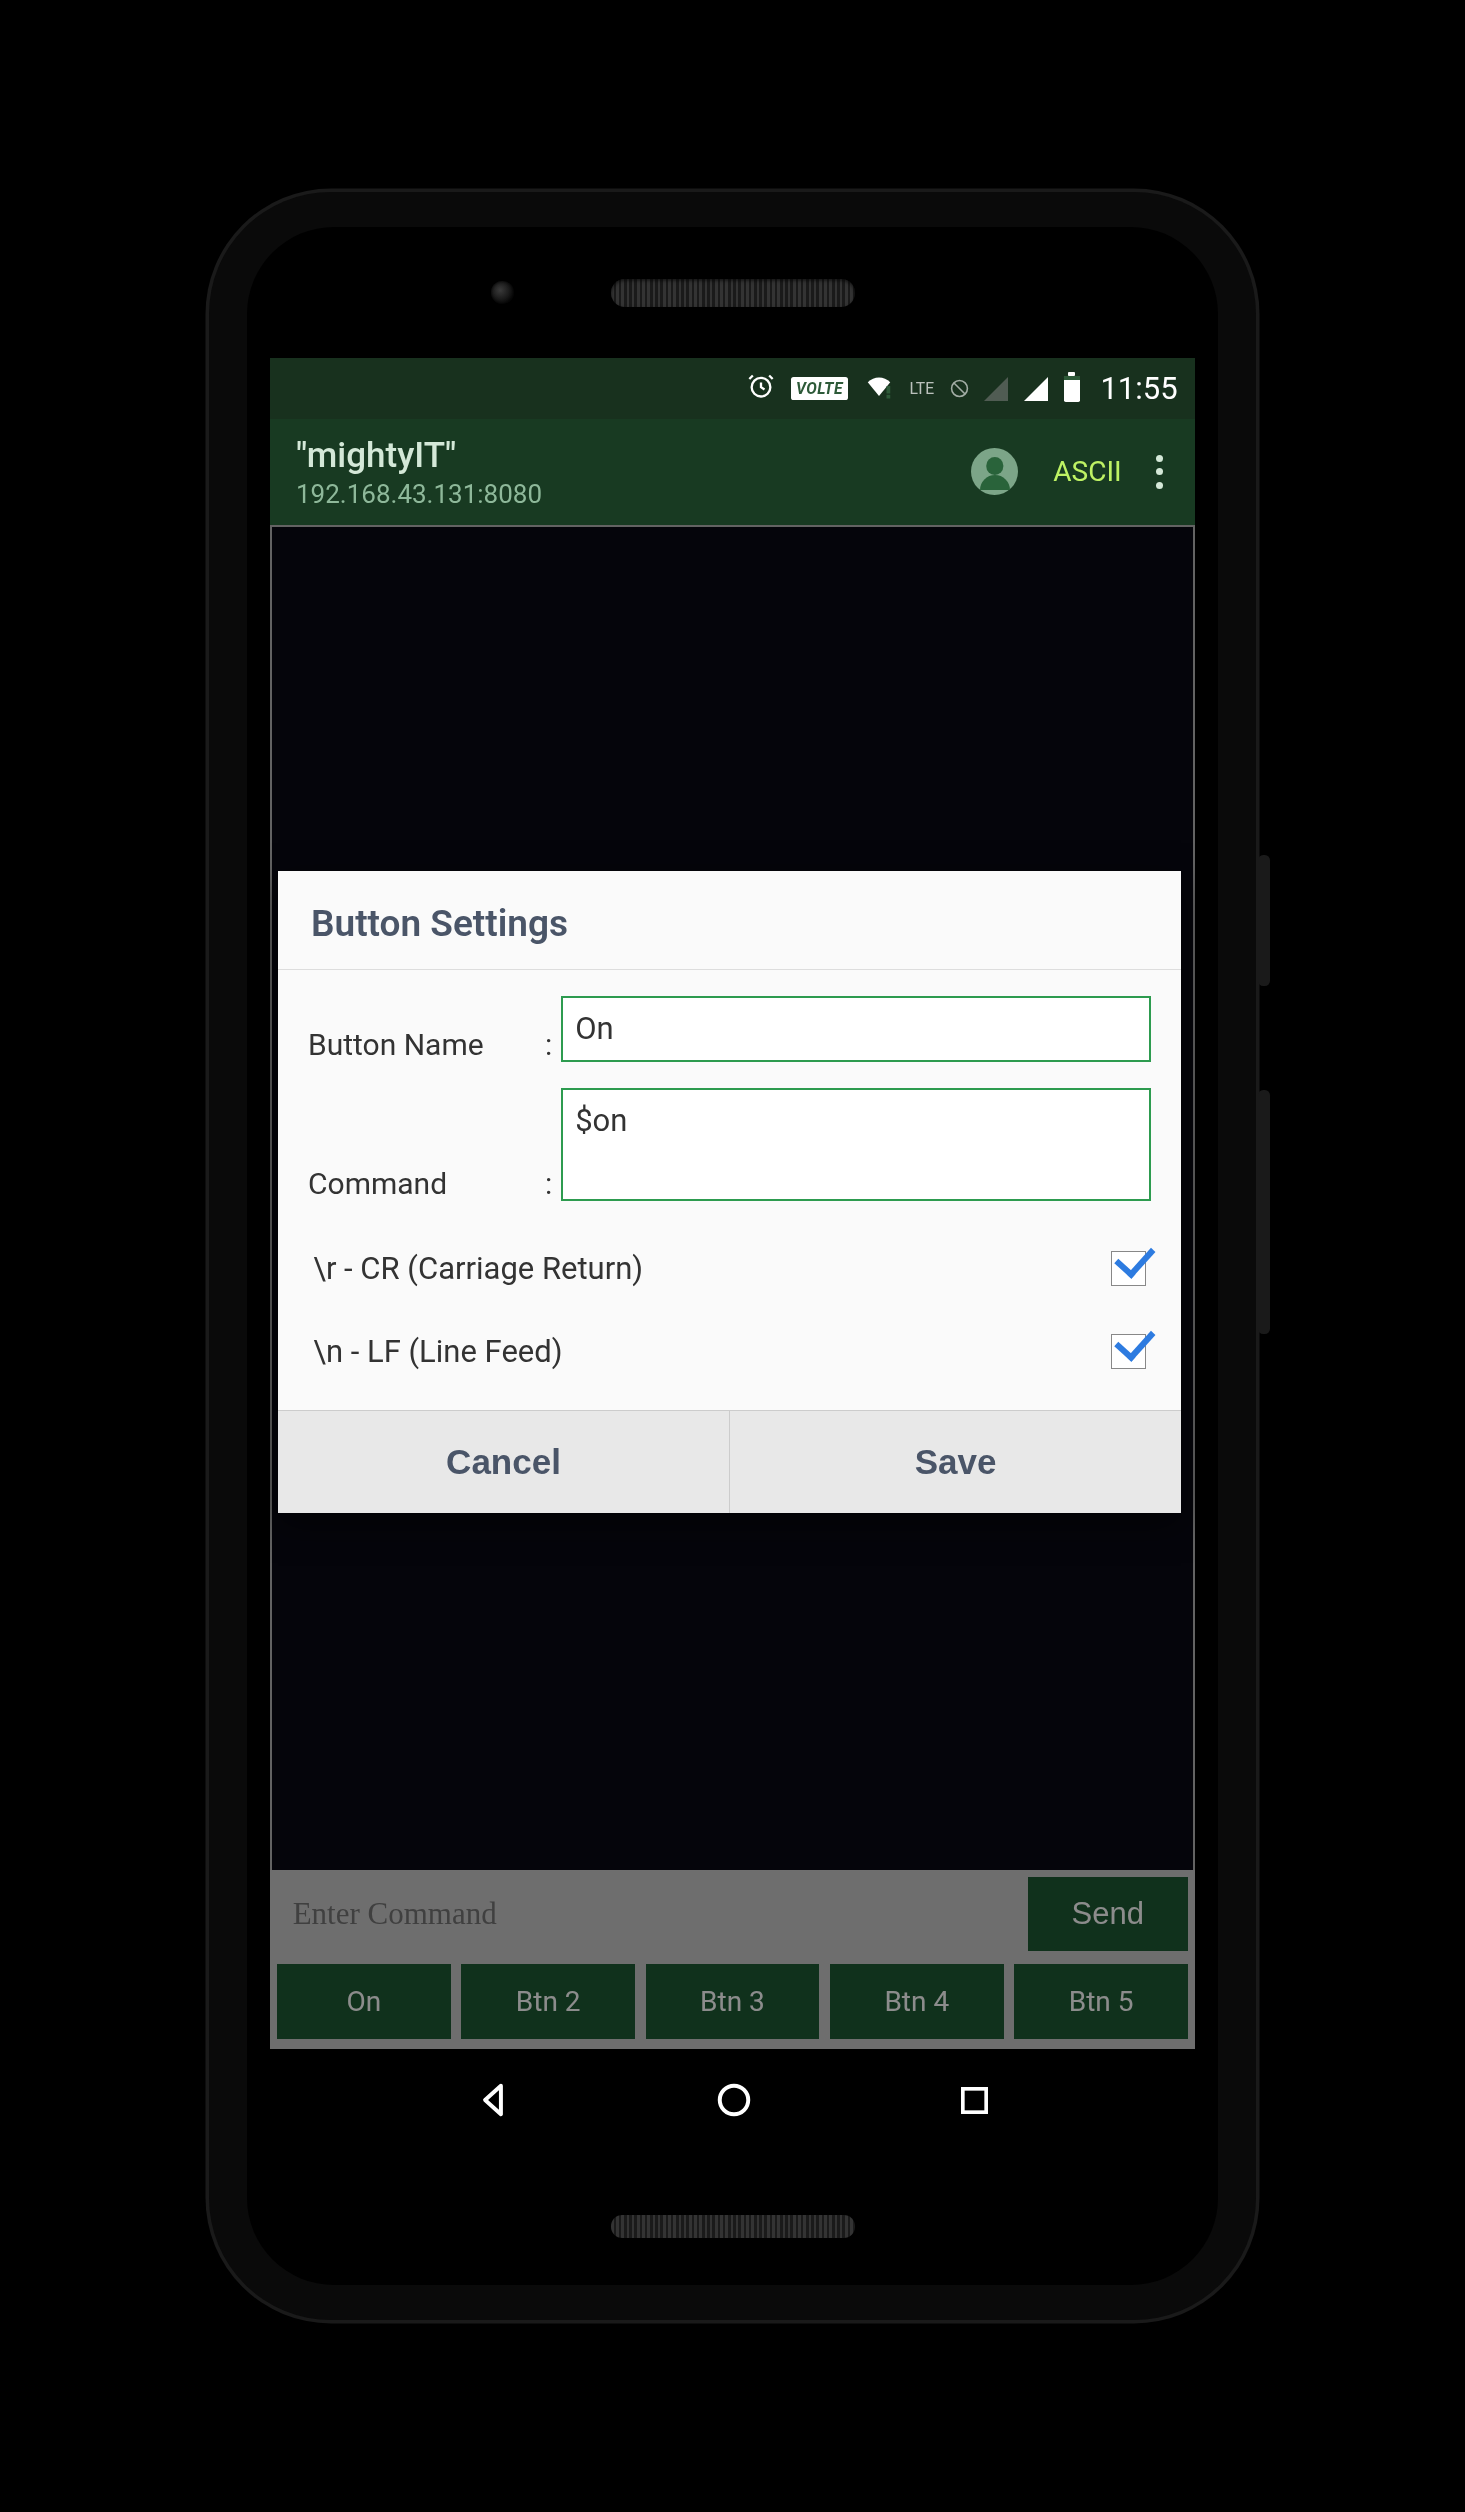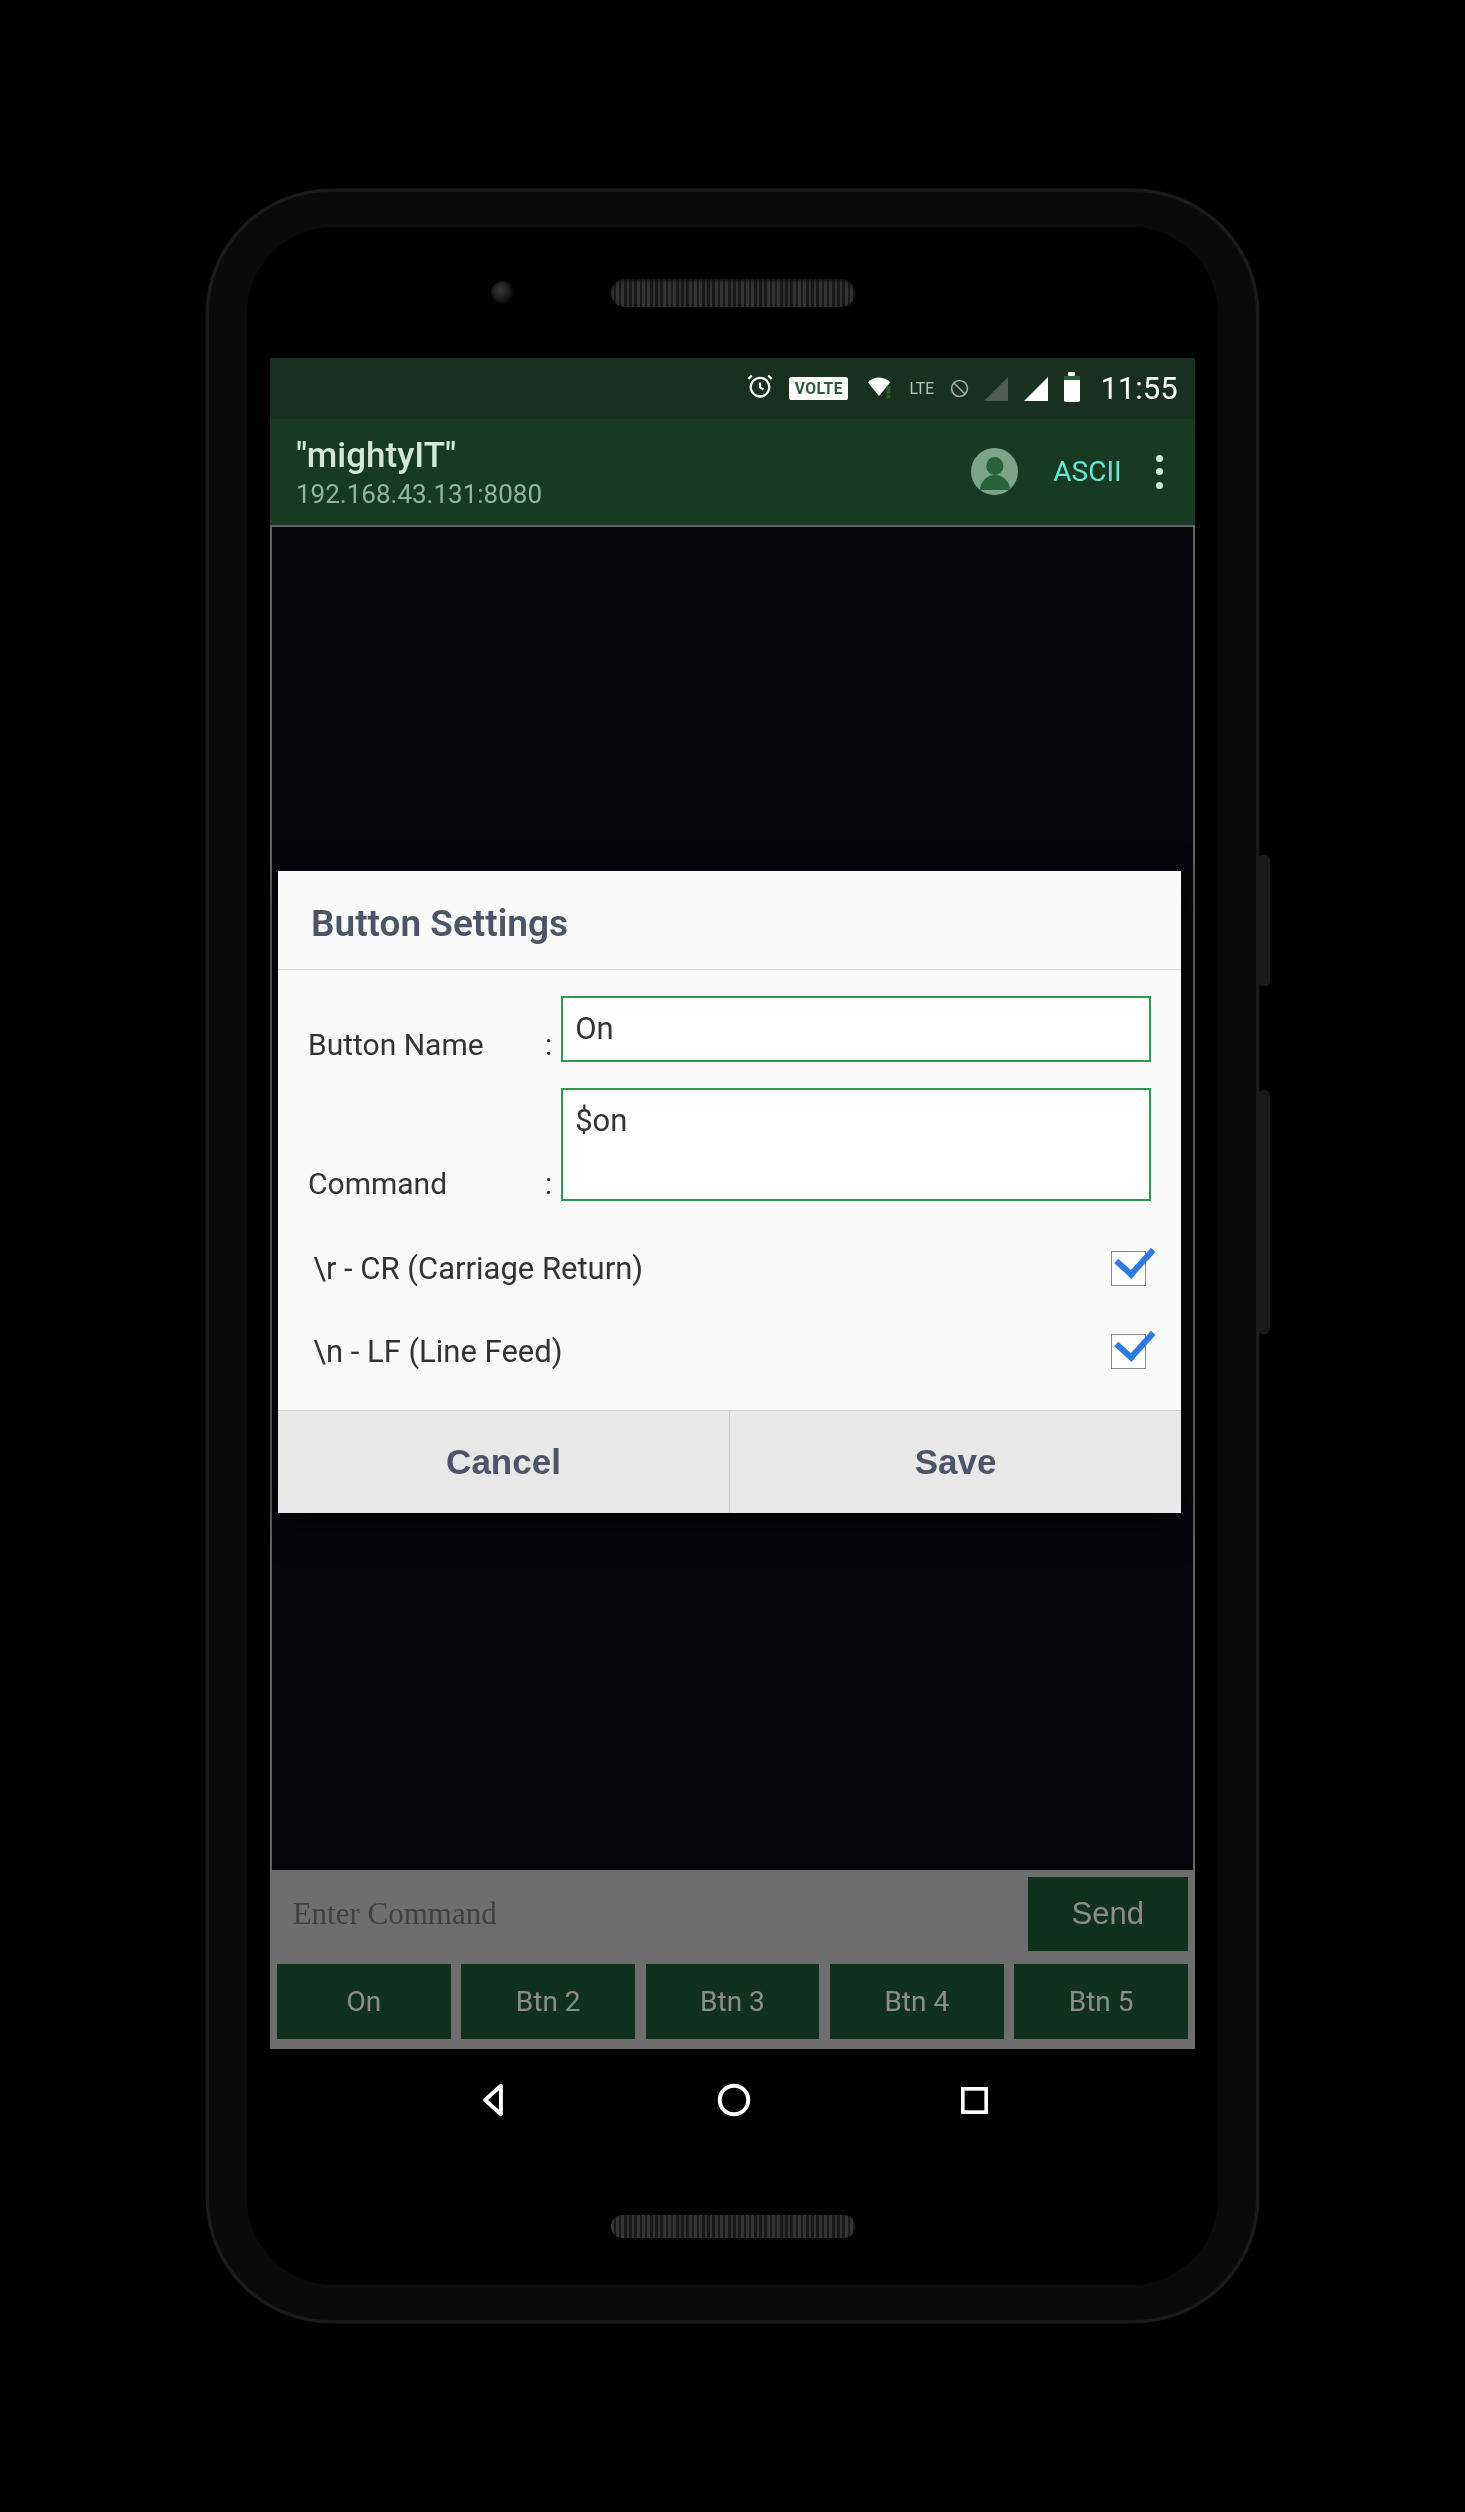--- a/index.html
+++ b/index.html
@@ -95,20 +95,21 @@
     font-size: 26px;
   }
   .status-bar .dim-overlay {
     position: absolute; inset: 0; background: rgba(0,0,0,0.45);
   }
   .status-bar > * { position: relative; z-index: 1; }
   .volte-badge {
     background: #fff; color: #2d5a38; font-weight: bold;
     font-size: 15.7px; padding: 1.7px 5.2px; border-radius: 2.6px;
     letter-spacing: 0.4px;
+    font-style: italic;
   }
   .lte-text { font-size: 15.7px; opacity: 0.7; }
   .time { font-size: 31px; font-weight: 400; margin-left: 5.2px; }
   .app-bar {
     background: #2d6b3f;
     position: relative;
     padding: 15.7px 23px 15.7px 26px;
     display: flex;
     align-items: center;
     color: #fff;
@@ -126,21 +127,21 @@
   .account-icon::before {
     content: ""; position: absolute; top: 8.7px; left: 50%;
     transform: translateX(-50%); width: 17.4px; height: 17.4px;
     border-radius: 50%; background: #2d6b3f;
   }
   .account-icon::after {
     content: ""; position: absolute; bottom: 5.2px; left: 50%;
     transform: translateX(-50%); width: 30px; height: 15.7px;
     border-radius: 15.7px 15.7px 0 0; background: #2d6b3f;
   }
-  .ascii-label { font-size: 28px; color: #5eead4; margin-right: 26px; }
+  .ascii-label { font-size: 28px; color: #bef264; margin-right: 26px; }
   .menu-dots { display: flex; flex-direction: column; gap: 6.1px; padding: 8.7px;}
   .menu-dots span { width: 7px; height: 7px; border-radius: 50%; background: #d4e8d8; }
   .content-area {
     flex: 1; position: relative; background: #c9c9c9;
     display: flex; flex-direction: column;
   }
   .content-area .dim-overlay {
     position:absolute; inset:0; background:rgba(0,0,0,0.45); z-index: 3;
   }
   .terminal-area {

